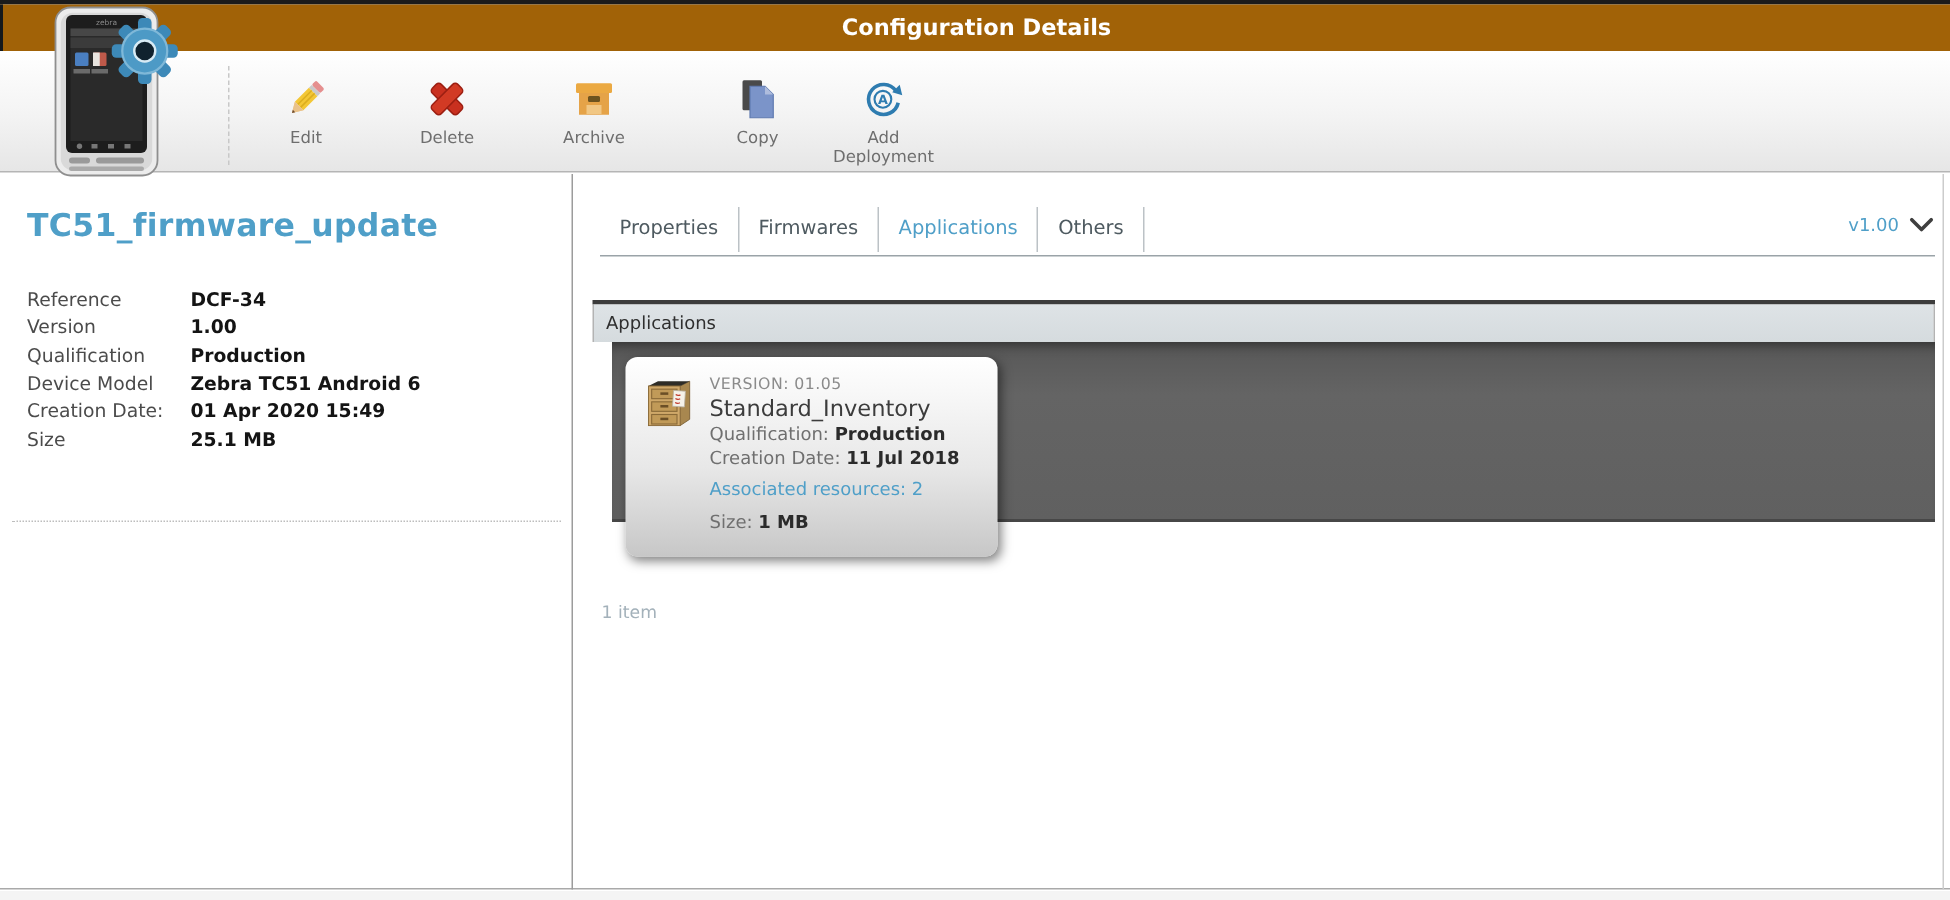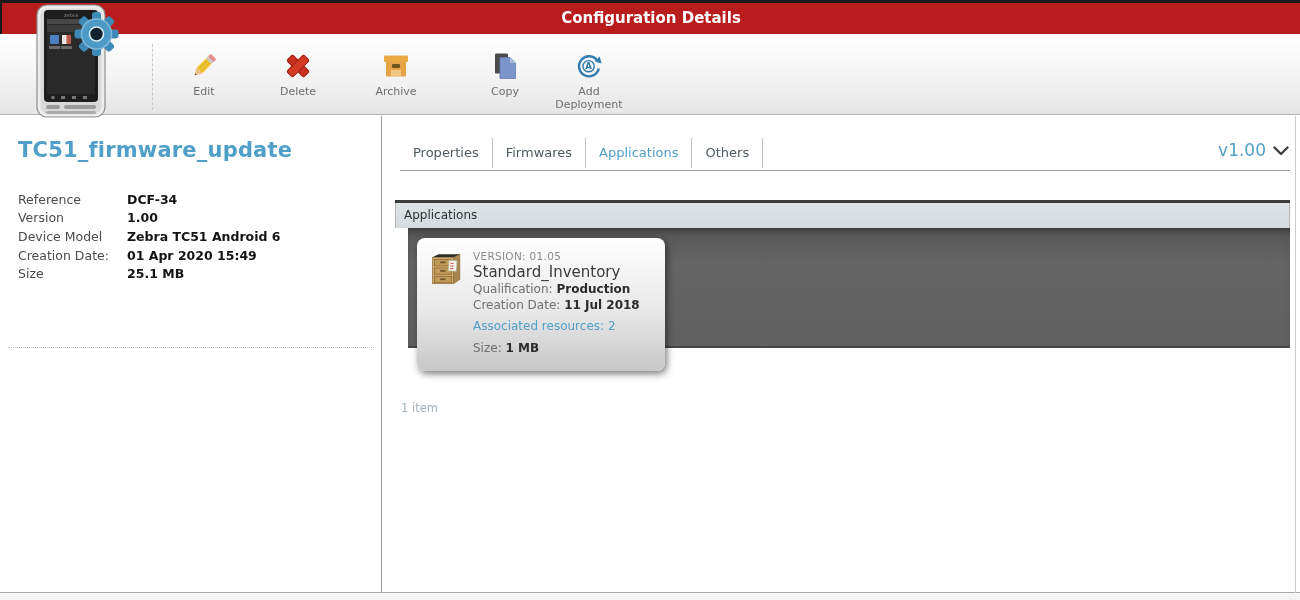--- a/index.html
+++ b/index.html
@@ -3,21 +3,21 @@
 <meta charset="utf-8">
 <style>
   * { margin:0; padding:0; box-sizing:border-box; }
   html,body { width:1300px; height:600px; background:#f4f4f4; overflow:hidden;
               font-family:"DejaVu Sans","Liberation Sans",sans-serif; }
   .page { position:relative; width:1300px; height:600px; background:#fff; }
 
   
   .top-strip { position:absolute; left:0; top:0; width:1300px; height:3px; background:#1b1b1b; }
   .titlebar { position:absolute; left:0; top:3px; width:1300px; height:31px;
-              background:#b91c1c; border-left:2px solid #15191c; }
+              background:#a16207; border-left:2px solid #15191c; }
   .titlebar-title { position:absolute; left:0; right:0; top:6px; text-align:center;
               color:#ffffff; font-size:15px; font-weight:bold; }
 
   .toolbar { position:absolute; left:0; top:34px; width:1300px; height:81px;
              background:linear-gradient(#ffffff, #f3f3f3 55%, #e6e6e6);
              border-bottom:1px solid #b5b5b5; }
   .toolbar-sep { position:absolute; left:152px; top:10px; height:66px;
              border-left:1px dashed #c8c8c8; }
   .tb-btn { position:absolute; top:16px; width:92px; display:flex; flex-direction:column;
              align-items:center; cursor:pointer; }
@@ -43,21 +43,21 @@
 
   
   .tabs-row { position:absolute; left:400px; top:22px; width:890px; height:33px;
           border-bottom:1px solid #9aa3a8; }
   .tabs { display:inline-flex; height:32px; }
   .tab { padding:7px 13px 0 13px; font-size:13px; color:#4e5a60; cursor:pointer;
           border-right:1px solid #bcc2c6; height:30px; }
   .tab.active { color:#4f9fc8; }
   .version-selector { position:absolute; right:1px; top:2px; display:flex; align-items:center;
           gap:7px; cursor:pointer; }
-  .version-selector .vtxt { color:#4f9fc8; font-size:17px; }
+  .version-selector .vtxt { color:#4f9fc8; font-size:12px; }
 
   
   .apps-panel { position:absolute; left:395px; top:84px; width:895px;
           border-top:3px solid #3c3c3c; }
   .apps-header { height:25px; background:linear-gradient(#dee3e6,#d5dbde);
           border-left:1px solid #b3b3b3; border-right:1px solid #b3b3b3;
           font-size:12px; color:#2f2f2f; line-height:25px; padding-left:8px; }
   .apps-body { position:relative; height:120px;
           background:linear-gradient(#575757, #646464 30%, #606060);
           border-bottom:2px solid #474747;
@@ -205,20 +205,24 @@
       <div class="details">
         <div class="drow">
           <span class="dl">Reference</span>
           <span class="dv">DCF-34</span>
         </div>
         <div class="drow">
           <span class="dl">Version</span>
           <span class="dv">1.00</span>
         </div>
         <div class="drow">
+          <span class="dl">Qualification</span>
+          <span class="dv">Production</span>
+        </div>
+        <div class="drow">
           <span class="dl">Device Model</span>
           <span class="dv">Zebra TC51 Android 6</span>
         </div>
         <div class="drow">
           <span class="dl">Creation Date:</span>
           <span class="dv">01 Apr 2020 15:49</span>
         </div>
         <div class="drow">
           <span class="dl">Size</span>
           <span class="dv">25.1 MB</span>

